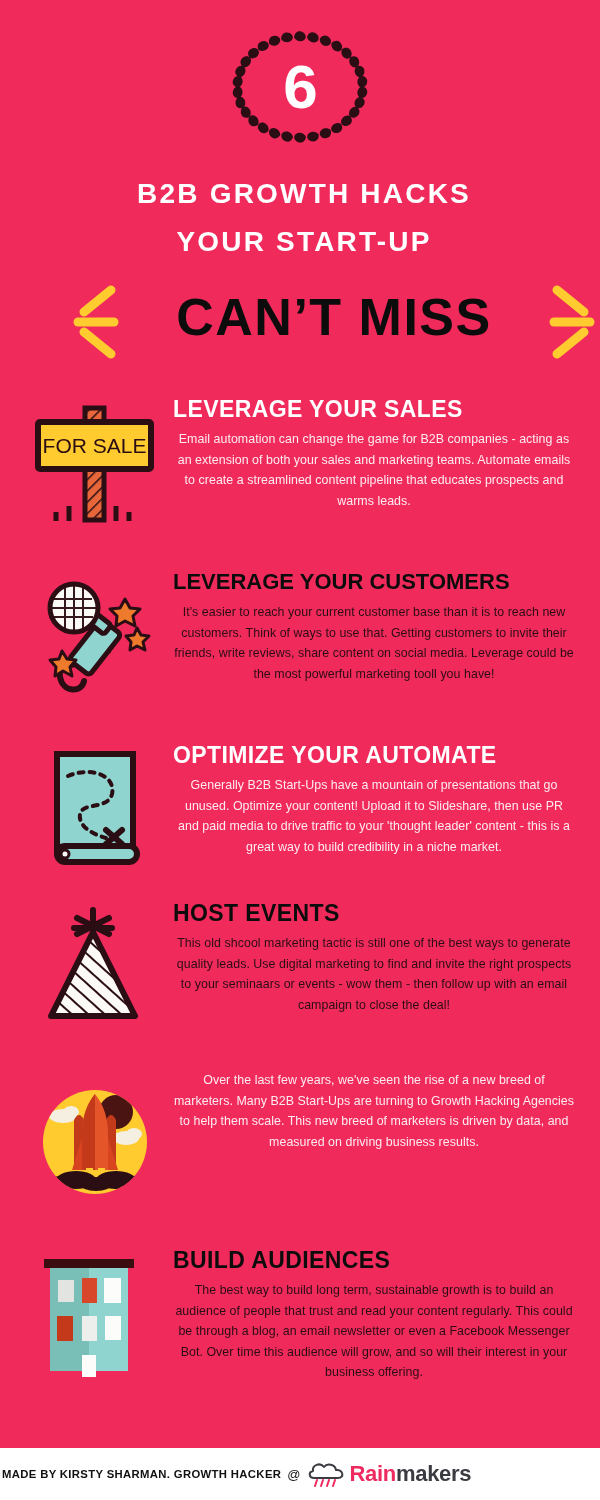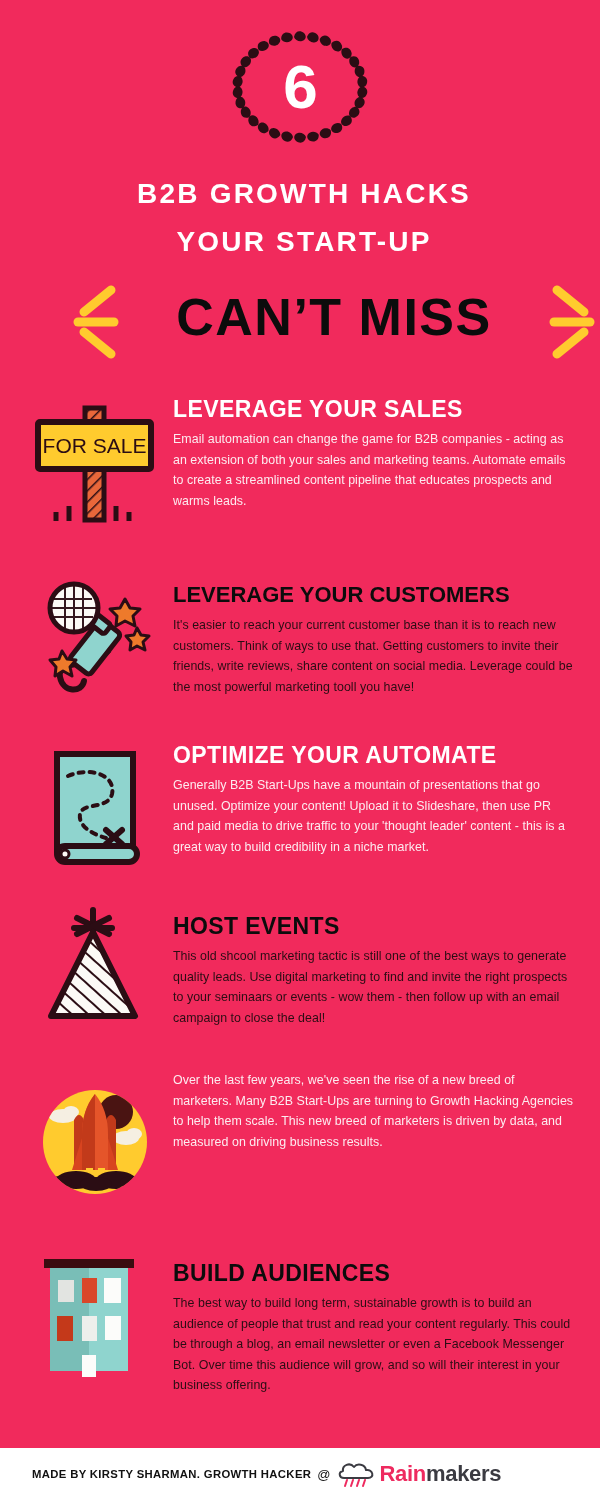--- a/index.html
+++ b/index.html
@@ -81,35 +81,36 @@
     font-size:23px;
     letter-spacing:0.4px;
     line-height:30px;
     margin-bottom:5px;
     white-space:nowrap;
   }
   .sec-text {
     font-size:12.4px;
     line-height:20.5px;
     letter-spacing:0.05px;
+    text-align:center;
   }
   .light .sec-title { color:#ffffff; }
   .light .sec-text  { color:#fdebf0; }
-  .dark  .sec-title { color:#0c0c0c;margin-top:13px; }
+  .dark  .sec-title { color:#0c0c0c; }
   .dark  .sec-text  { color:#2b0d14; }
 
   .sec-title.fit-wide { font-size:22px; letter-spacing:0px; }
 
   
   #footer {
     position:absolute; left:0; bottom:0;
     width:600px; height:52px;
     background:#ffffff;
     display:flex; align-items:center;
-    padding-left:32px;
+    padding-left:2px;
   }
   .footer-credit {
     font-size:11.3px; font-weight:bold;
     letter-spacing:0.35px;
     color:#111111;
     white-space:nowrap;
   }
   .footer-at {
     font-size:13px; color:#111111;
     margin:0 7px 0 6px;

